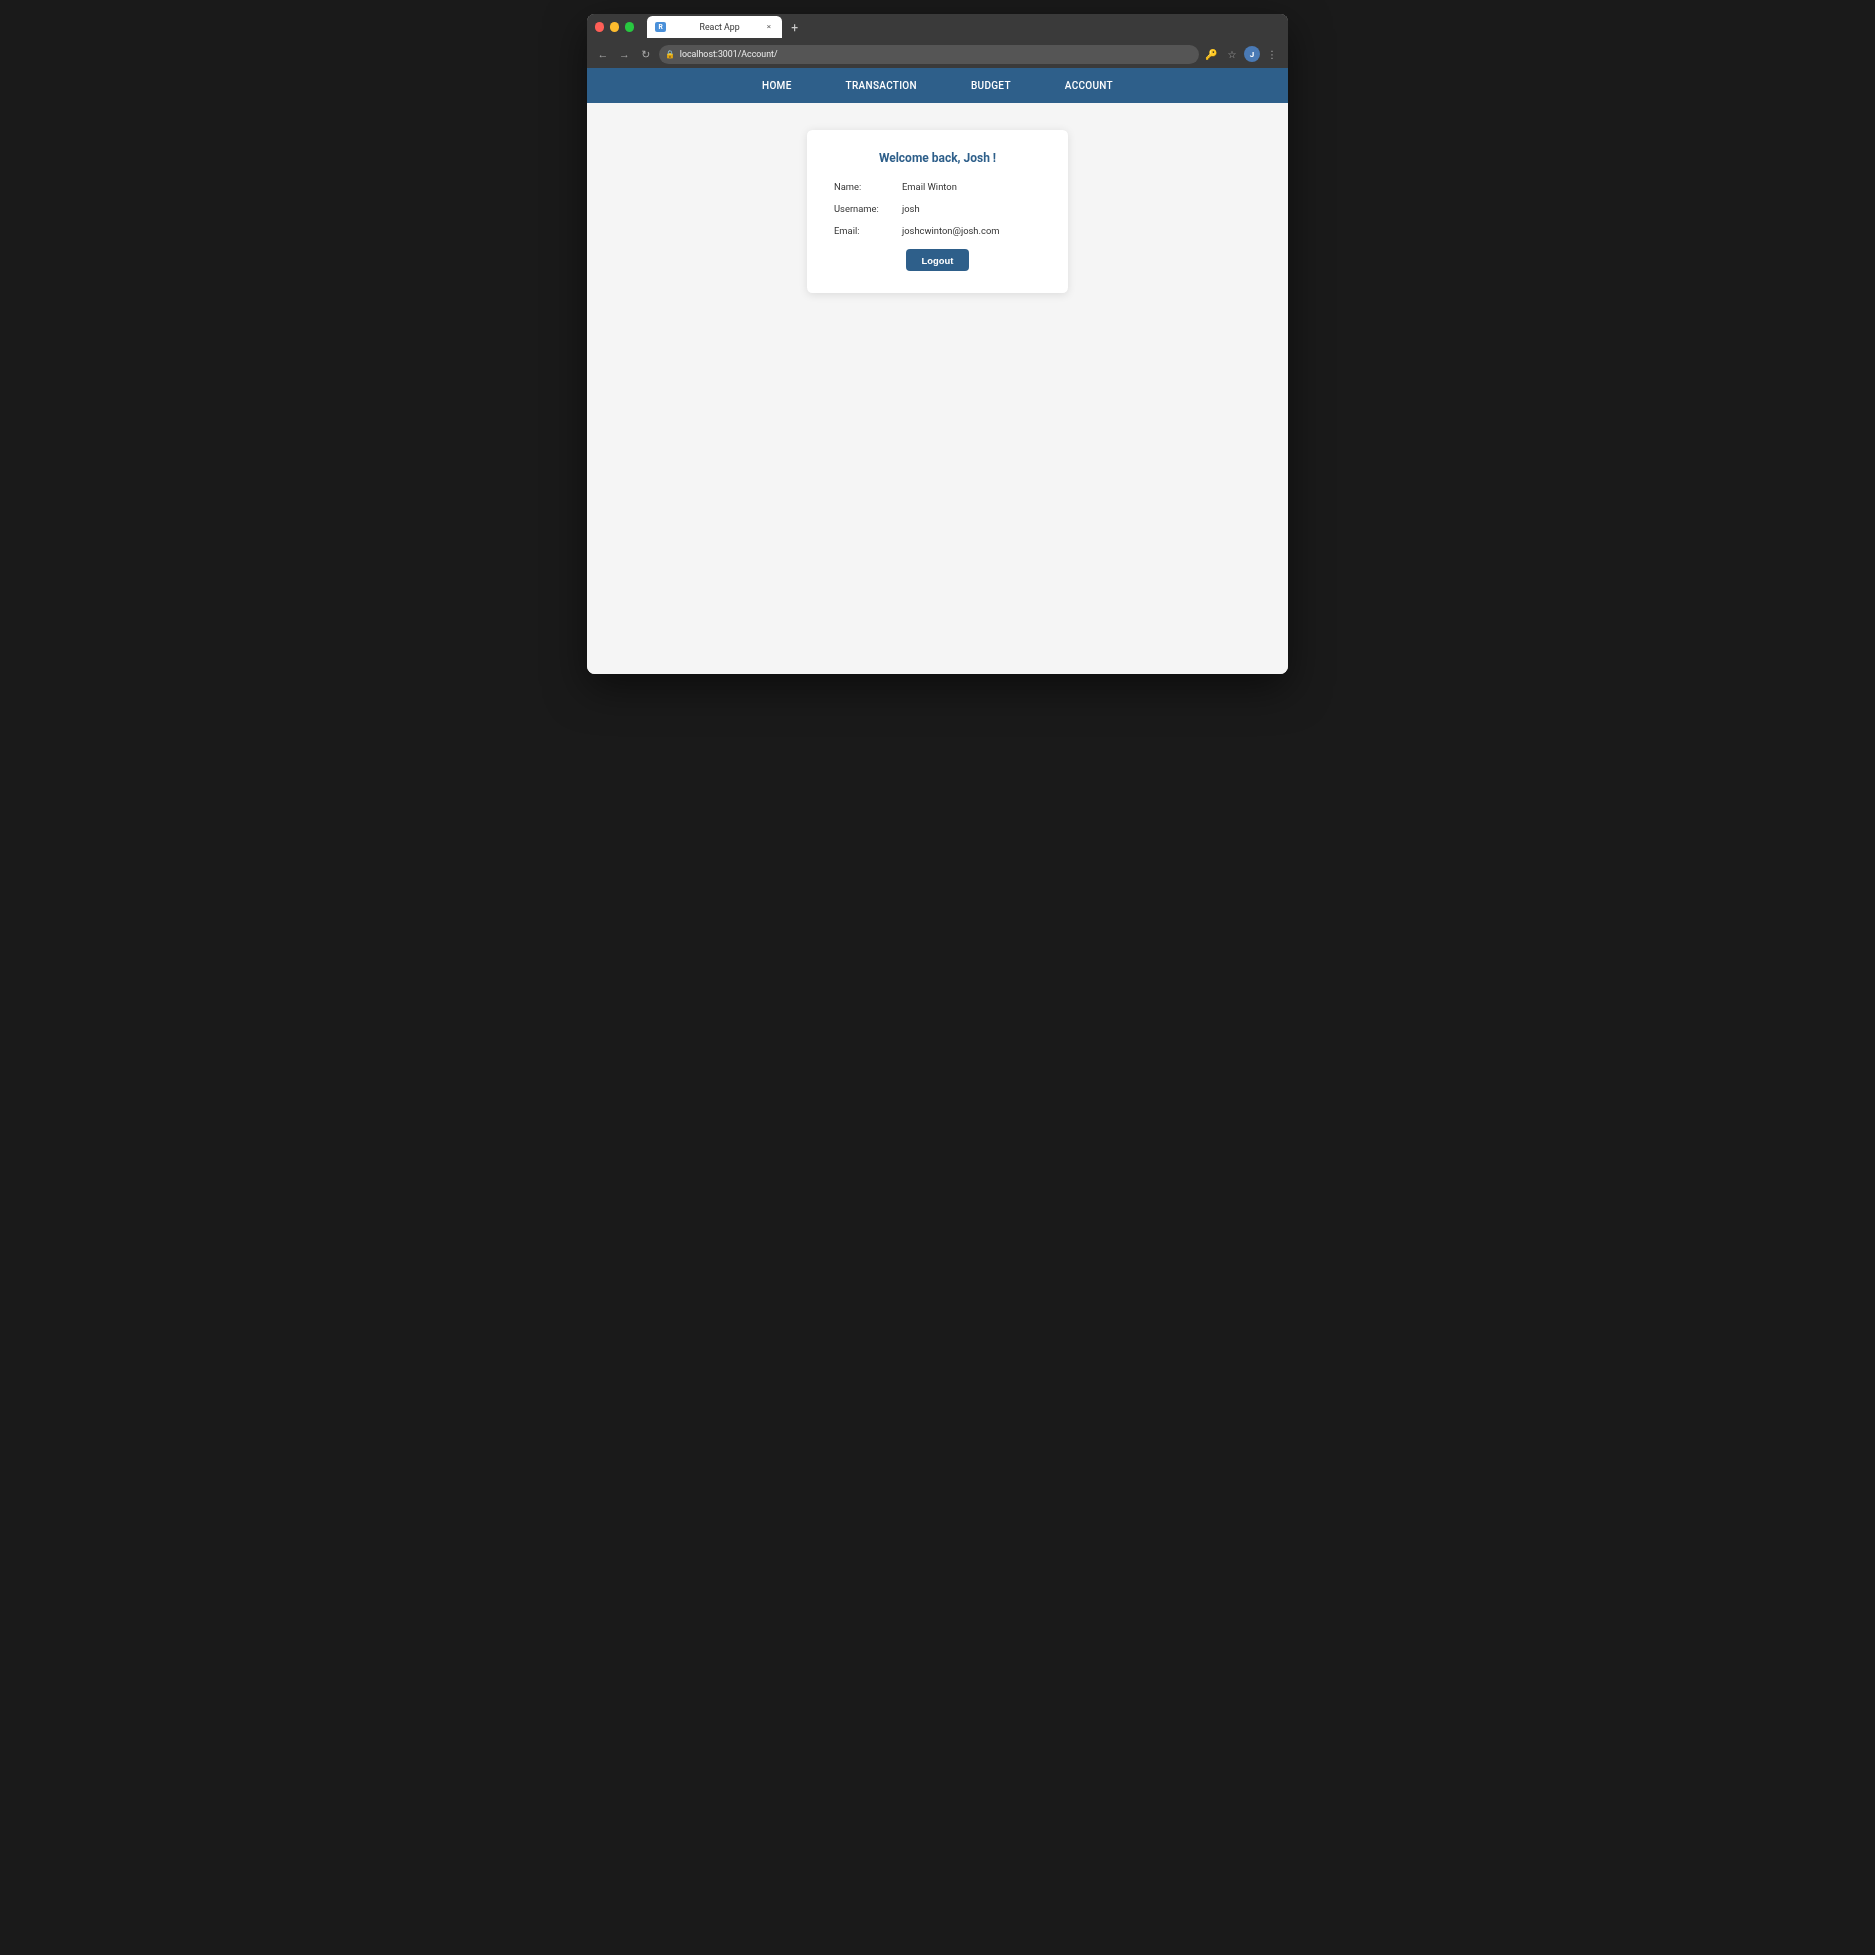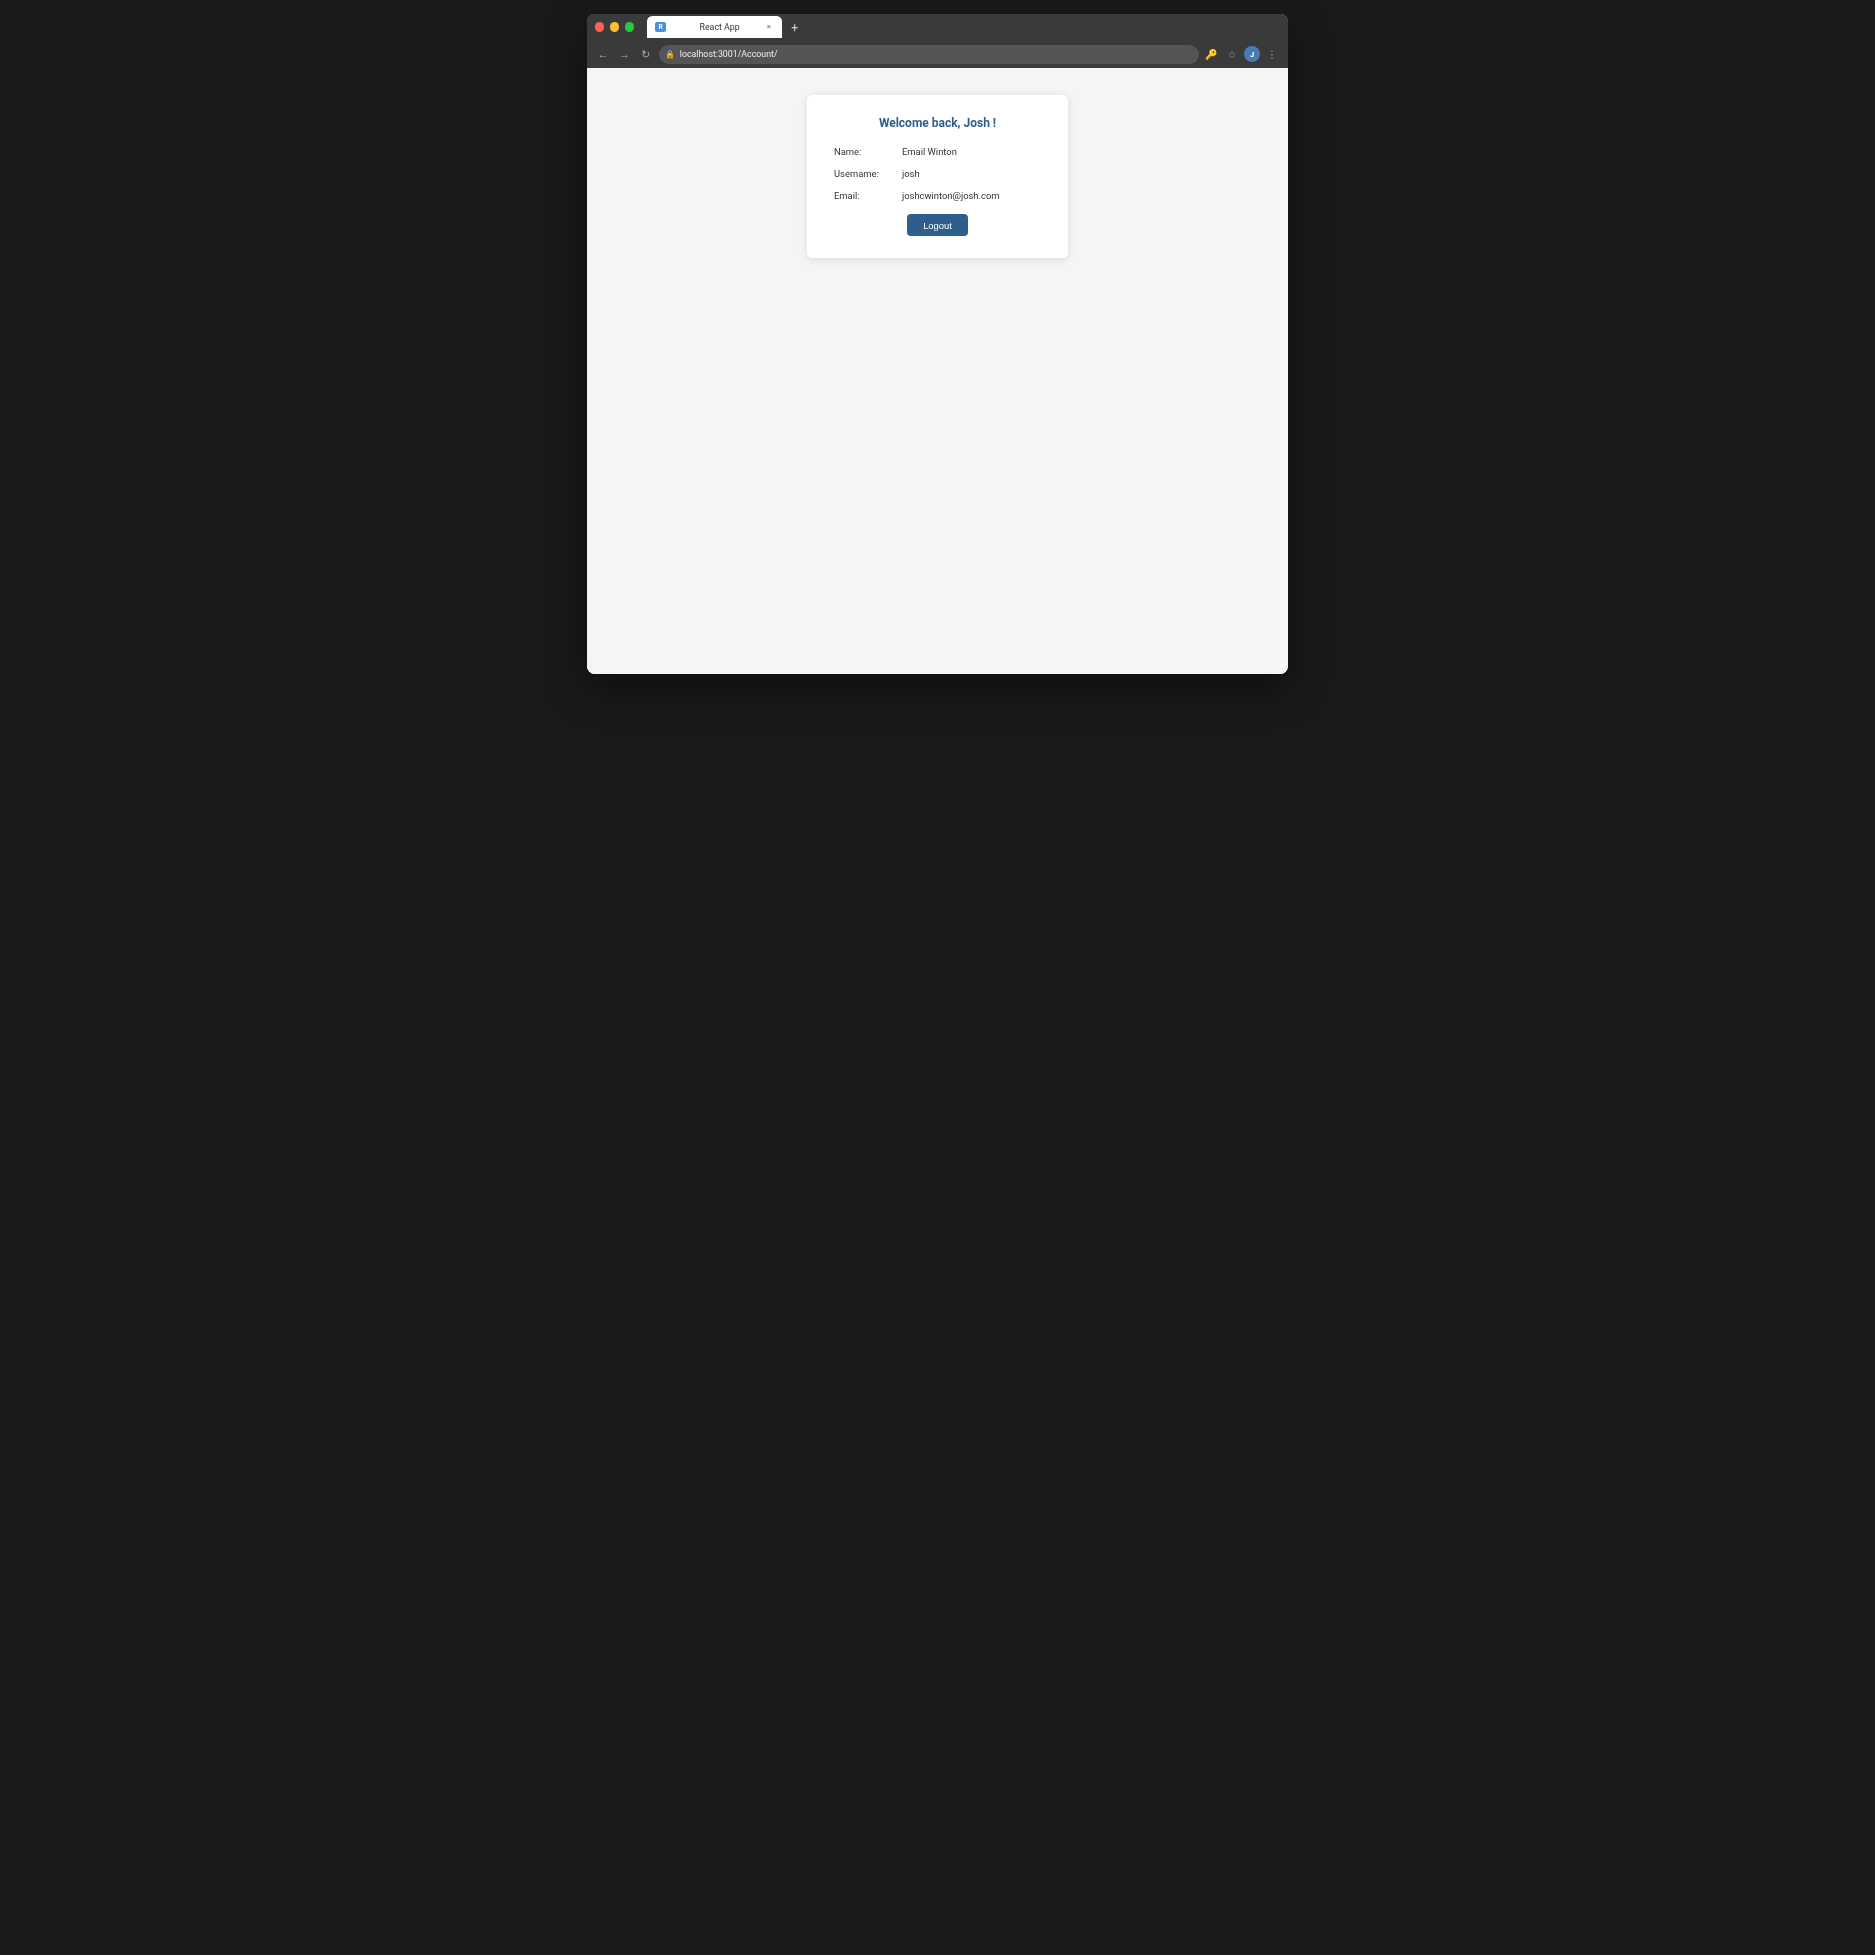--- a/index.html
+++ b/index.html
@@ -265,21 +265,21 @@
     }
 
     .logout-btn {
       background: #2e5f8a;
       color: white;
       border: none;
       border-radius: 4px;
       padding: 5.4px 16px;
       font-size: 9.4px;
       cursor: pointer;
-      font-weight: 400;
+      font-weight: 700;
     }
   </style>
 </head>
 <body>
 
 <div class="browser-window">
 
   <div class="browser-chrome">
 
     <div class="browser-titlebar">
@@ -312,20 +312,26 @@
         <div class="browser-action-btn">🔑</div>
         <div class="browser-action-btn">☆</div>
         <div class="profile-btn">J</div>
         <div class="browser-action-btn">⋮</div>
       </div>
     </div>
   </div>
 
   <div class="app-content">
 
+    <nav class="navbar">
+      <a class="nav-item">HOME</a>
+      <a class="nav-item">TRANSACTION</a>
+      <a class="nav-item">BUDGET</a>
+      <a class="nav-item">ACCOUNT</a>
+    </nav>
 
     <div class="main-content">
       <div class="account-card">
         <div class="welcome-title">Welcome back, Josh !</div>
 
         <div class="info-row">
           <span class="info-label">Name:</span>
           <span class="info-value">Email Winton</span>
         </div>
 

